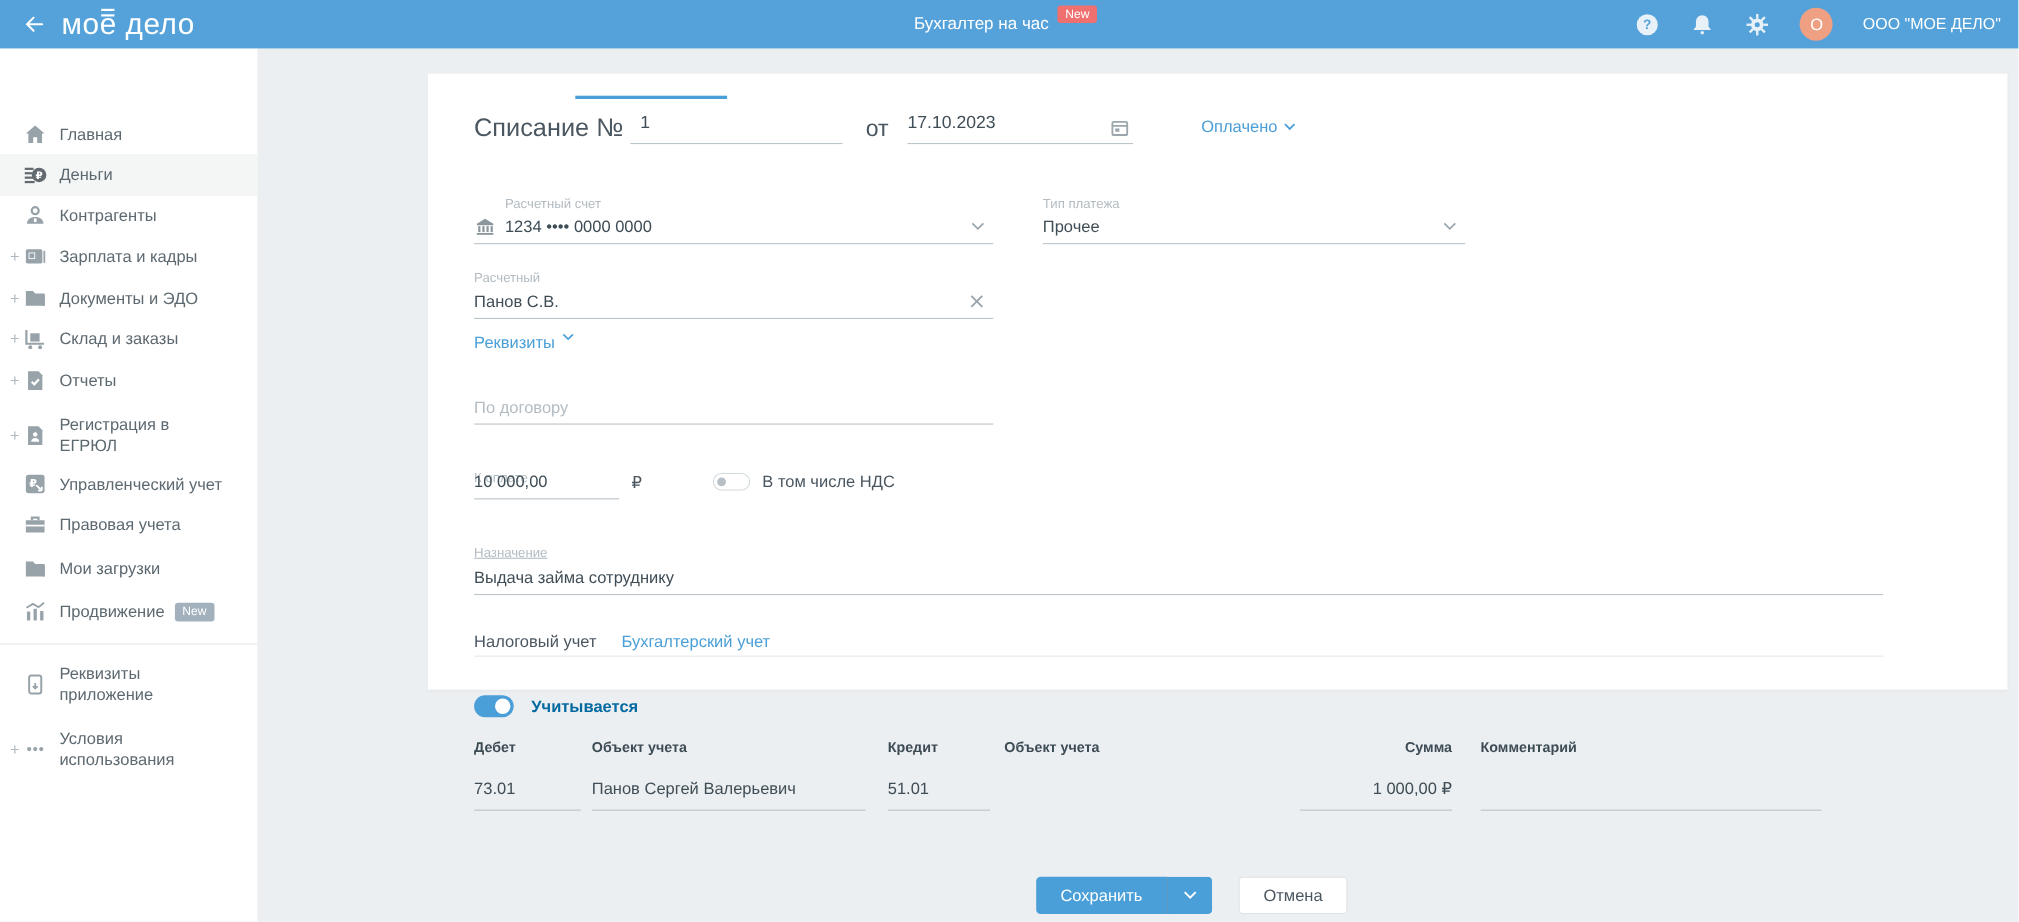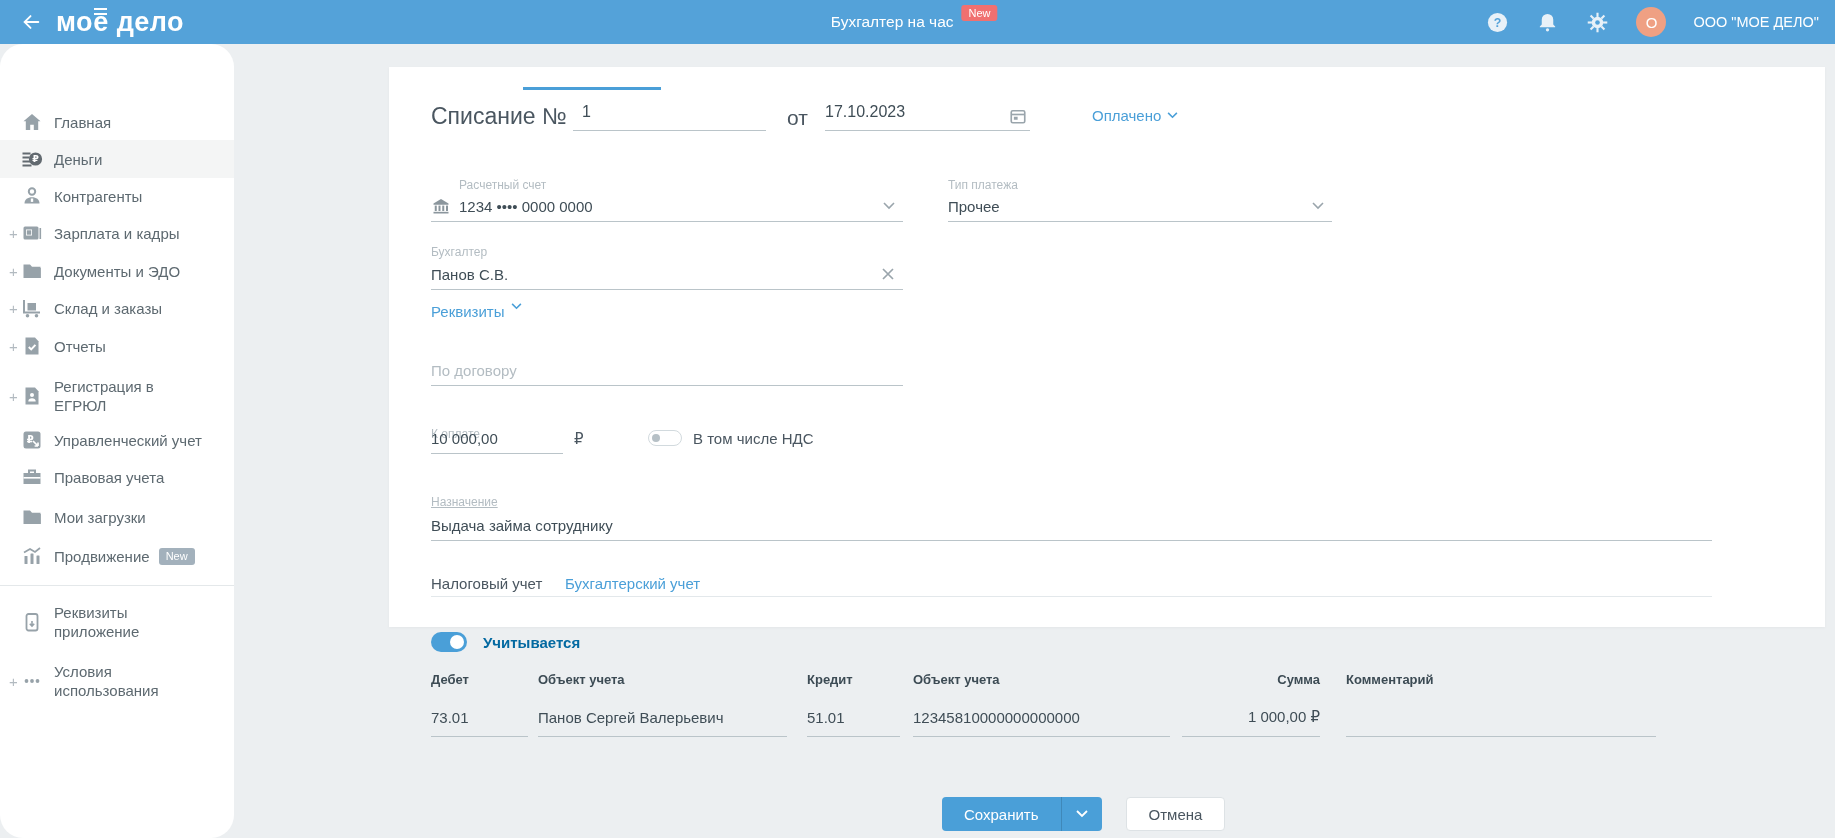--- a/index.html
+++ b/index.html
@@ -5,35 +5,35 @@
   * { margin:0; padding:0; box-sizing:border-box; }
   html,body { width:1835px; height:838px; }
   body {
     font-family:"Liberation Sans","DejaVu Sans",sans-serif;
     background:#eceff1; position:relative; overflow:hidden; color:#3f4d56;
   }
   
   .topbar{position:absolute;left:0;top:0;width:1835px;height:44px;background:#54a2d9;
     display:flex;align-items:center;z-index:5;}
   .back-btn{margin-left:16px;width:30px;height:30px;display:flex;align-items:center;justify-content:center;cursor:pointer;}
-  .logo{margin-left:10px;color:#fff;font-size:27px;font-weight:700;letter-spacing:.5px;display:flex;cursor:pointer;}
+  .logo{margin-left:10px;color:#fff;font-size:27px;font-weight:400;letter-spacing:.5px;display:flex;cursor:pointer;}
   .logo-yo{position:relative;display:inline-block;}
   .logo-yo::before,.logo-yo::after{content:"";position:absolute;left:1px;right:2px;height:2.5px;background:#fff;}
   .logo-yo::before{top:1px;} .logo-yo::after{top:6px;}
   .top-center{position:absolute;left:50%;top:0;height:44px;transform:translateX(-52%);
     display:flex;align-items:center;color:#fff;font-size:15.5px;}
   .top-badge{margin-left:8px;transform:translateY(-9px);background:#f07070;color:#fff;
     font-size:11px;padding:2px 7px;border-radius:3px;}
   .top-right{margin-left:auto;display:flex;align-items:center;gap:27px;padding-right:16px;}
   .top-ic{width:23px;height:23px;cursor:pointer;display:block;}
   .avatar{width:30px;height:30px;border-radius:50%;background:#efa083;color:#fff;
     display:flex;align-items:center;justify-content:center;font-size:15px;cursor:pointer;}
   .company{color:#fff;font-size:14.5px;cursor:pointer;white-space:nowrap;}
   
-  .sidebar{position:absolute;left:0;top:44px;width:234px;height:794px;background:#fff;border-radius:23px;}
+  .sidebar{position:absolute;left:0;top:44px;width:234px;height:794px;background:#fff;}
   .side-item{position:absolute;left:0;width:234px;display:flex;align-items:center;
     padding-left:20px;cursor:pointer;}
   .side-item.h1{height:38px;} .side-item.h2{height:52px;}
   .side-item.selected{background:#f4f5f5;}
   .plus{position:absolute;left:9px;color:#b2bac0;font-size:15px;}
   .side-icon{width:24px;height:24px;flex:0 0 24px;}
   .side-label{margin-left:10px;font-size:15px;color:#5d6970;line-height:19px;white-space:pre-line;}
   .side-badge{margin-left:9px;background:#a3b1bc;color:#fff;font-size:11px;
     padding:2.5px 7px;border-radius:3px;}
   .side-divider{position:absolute;left:0;top:541px;width:234px;height:1px;background:#e4e8ea;}
@@ -322,21 +322,21 @@
 
   <div class="abs f-label lbl-type">Тип платежа</div>
   <div class="abs select-field sf-type">
     <span class="sf-val">Прочее</span>
     <span class="sf-spacer"></span>
     <svg width="12" height="8" viewBox="0 0 12 8" style="margin-right:8px;">
       <path d="M1 1l5 5 5-5" stroke="#9aa5ac" stroke-width="1.6" fill="none"></path>
     </svg>
   </div>
 
-  <div class="abs f-label lbl-recipient">Бухгалтер</div>
+  <div class="abs f-label lbl-recipient">Расчетный</div>
   <div class="abs select-field sf-recipient">
     <span class="sf-val">Панов С.В.</span>
     <span class="sf-spacer"></span>
     <svg width="14" height="14" viewBox="0 0 14 14" style="margin-right:8px;">
       <path d="M2 2l10 10M12 2L2 12" stroke="#9aa5ac" stroke-width="1.7"></path>
     </svg>
   </div>
 
   <div class="abs req-link">
     <span>Реквизиты</span>
@@ -372,21 +372,20 @@
   <div class="abs th th1">Дебет</div>
   <div class="abs th th2">Объект учета</div>
   <div class="abs th th3">Кредит</div>
   <div class="abs th th4">Объект учета</div>
   <div class="abs th th5">Сумма</div>
   <div class="abs th th6">Комментарий</div>
 
   <input class="u-input td-input td1" value="73.01" style="">
   <input class="u-input td-input td2" value="Панов Сергей Валерьевич" style="">
   <input class="u-input td-input td3" value="51.01" style="">
-  <input class="u-input td-input td4" value="12345810000000000000" style="">
   <input class="u-input td-input td5" value="1 000,00 ₽" style="">
   <input class="u-input td-input td6" value="" style="">
 
   <div class="abs btn-row">
     <button class="save-btn">Сохранить</button>
     <div class="save-dd">
       <svg width="12" height="8" viewBox="0 0 12 8">
         <path d="M1 1l5 5 5-5" stroke="#fff" stroke-width="1.8" fill="none"></path>
       </svg>
     </div>

